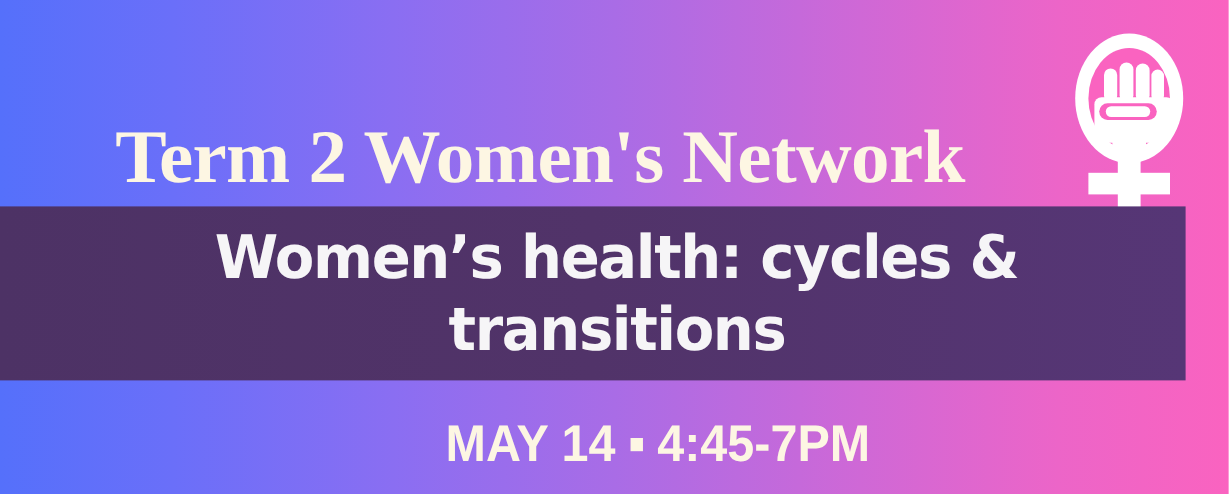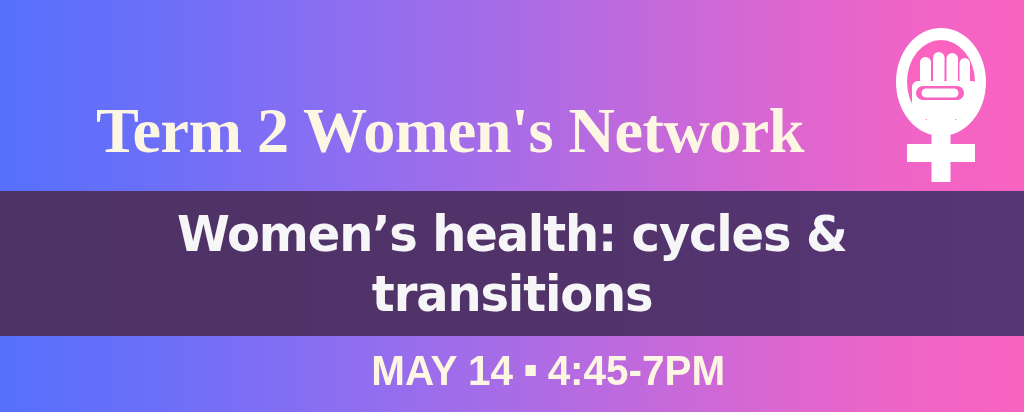--- a/index.html
+++ b/index.html
@@ -63,28 +63,29 @@
     top: 26px;
     width: 96px;
     height: 158px;
   }
   .feminist-icon svg { display: block; width: 96px; height: 158px; }
 
   
   .subtitle-band {
     position: absolute;
     left: 0;
-    top: 191px;
-    width: 1024px;
+    top: 172px;
+    width: 948px;
     height: 145px;
     background: linear-gradient(90deg, #4d3265 0%, #513369 50%, #563676 100%);
     display: flex;
     flex-direction: column;
     align-items: center;
     justify-content: center;
+    padding-left: 40px;
   }
 
   .subtitle-line {
     font-family: "DejaVu Sans", "Liberation Sans", sans-serif;
     font-weight: 700;
     font-size: 50px;
     line-height: 60px;
     letter-spacing: -1.2px;
     color: #f6f5f7;
     white-space: nowrap;

